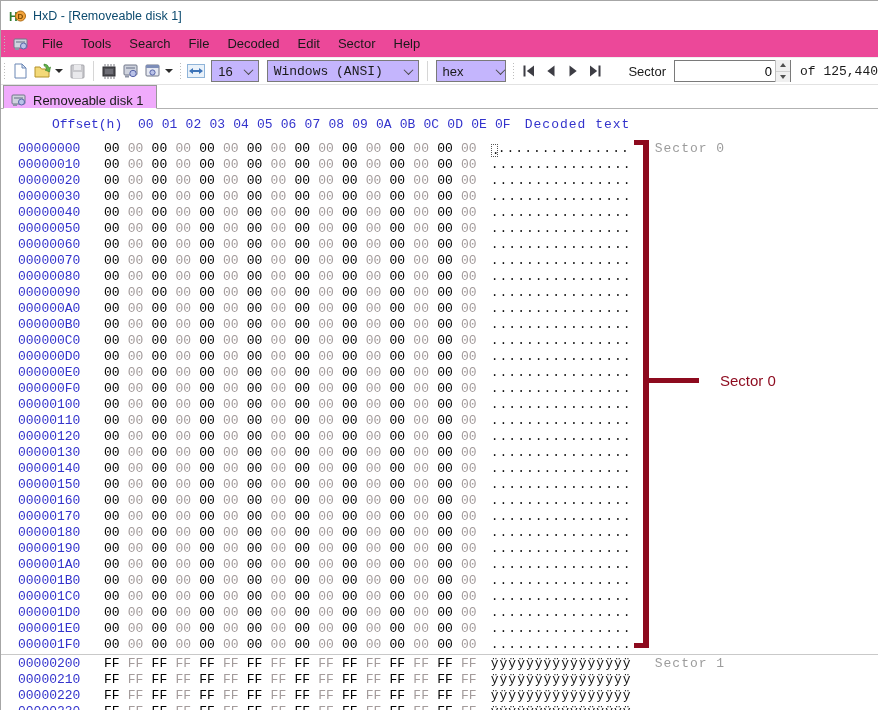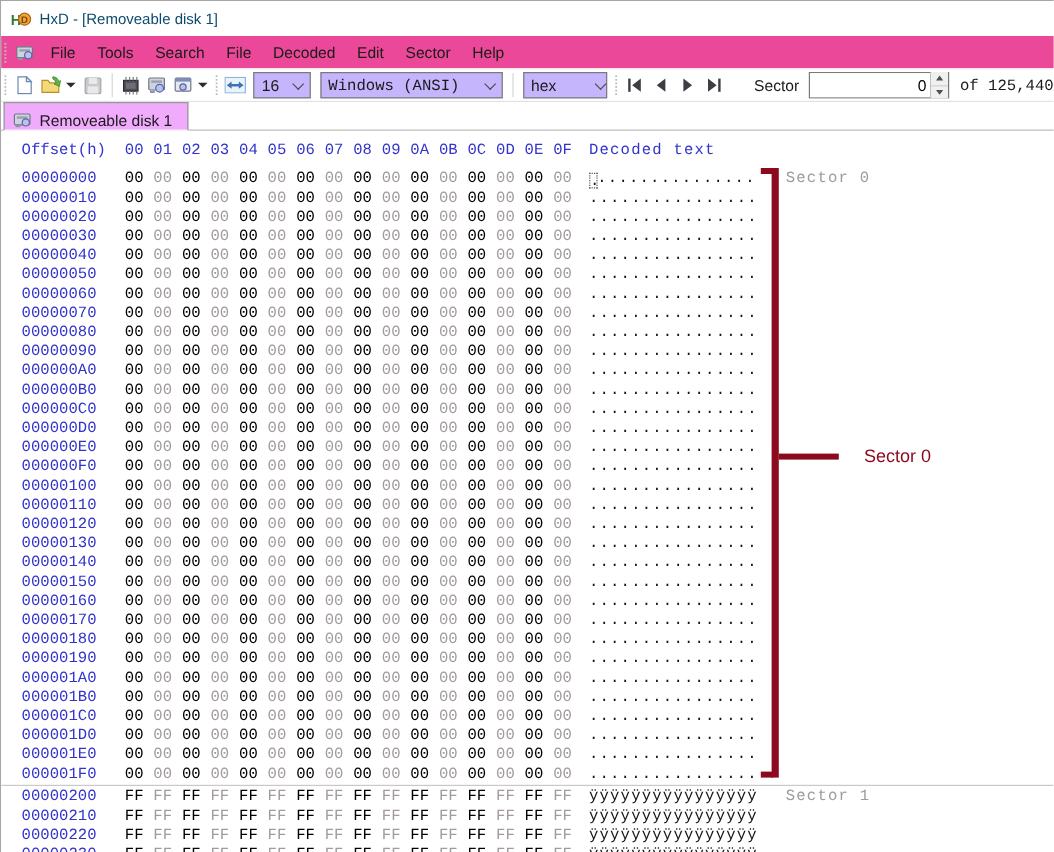--- a/index.html
+++ b/index.html
@@ -44,21 +44,21 @@
   .tri-down{width:0;height:0;border-left:3.5px solid transparent;border-right:3.5px solid transparent;border-top:4px solid #505050;}
   .of-total{margin-left:9px;white-space:nowrap;font-family:Liberation Mono, monospace;}
 
   
   .tabbar{height:24px;display:flex;align-items:flex-end;border-bottom:1px solid #b2b2b2;background:#fff;padding-left:2px;}
   .tab{display:inline-flex;align-items:flex-end;gap:6px;height:24px;padding:0 12px 0 7px;background:#f0abfc;border:1px solid #989898;border-bottom:1px solid #fff;margin-bottom:-1px;}
 
   
   .hexview{position:relative;padding:8px 0 0 17px;font-family:"Liberation Mono","DejaVu Sans Mono",monospace;font-size:13px;line-height:16px;background:#fff;height:602px;overflow:hidden;}
   .hexrow,.hexhead{white-space:nowrap;height:16px;}
-  .hexhead{margin-bottom:8px;color:var(--c-offset-blue);}
+  .hexhead{margin-bottom:8px;color:var(--c-offset-blue);margin-left:34px;}
   .off{display:inline-block;width:86px;color:var(--c-offset-blue);}
   .byte{display:inline-block;width:23.8px;}
   .byte.odd{color:var(--c-byte-odd);}
   .hexrow .byte{color:var(--c-byte-even);}
   .hexrow .byte.odd{color:var(--c-byte-odd);}
   .hexhead .byte{color:var(--c-offset-blue);}
   .decoded{display:inline-block;width:142px;margin-left:6px;letter-spacing:1px;color:#151515;}
   .dec-head{display:inline-block;margin-left:6px;letter-spacing:1px;}
   .cursor-char{display:inline-block;width:7px;height:13px;border:1px dotted #555;line-height:12px;vertical-align:-2px;}
   .sectmark{color:var(--c-sector-gray);margin-left:22px;letter-spacing:1px;}

